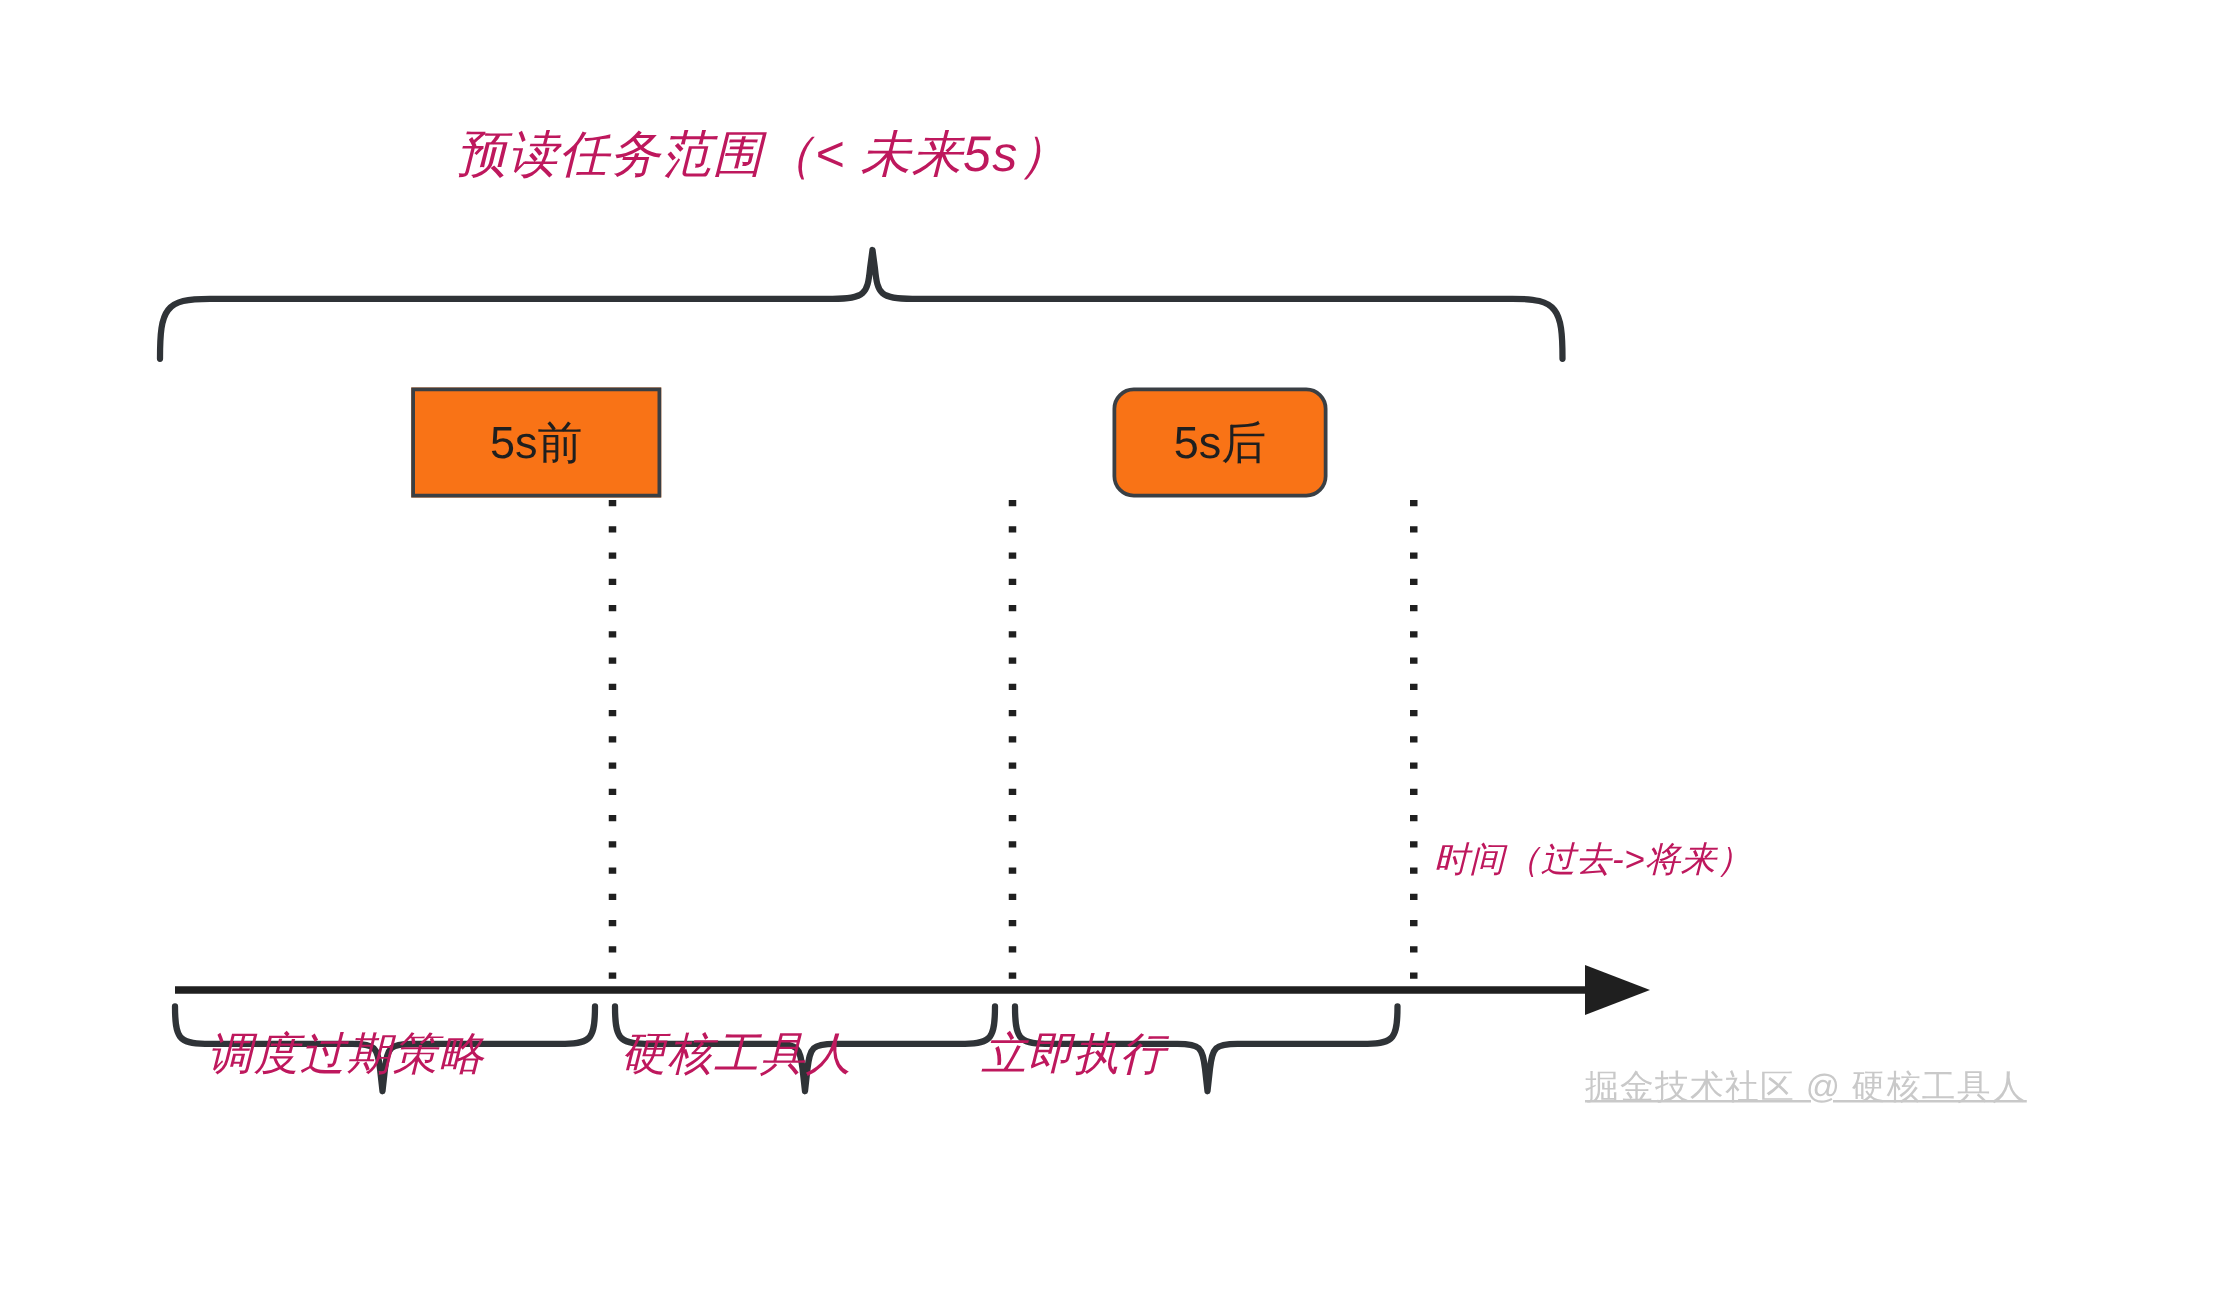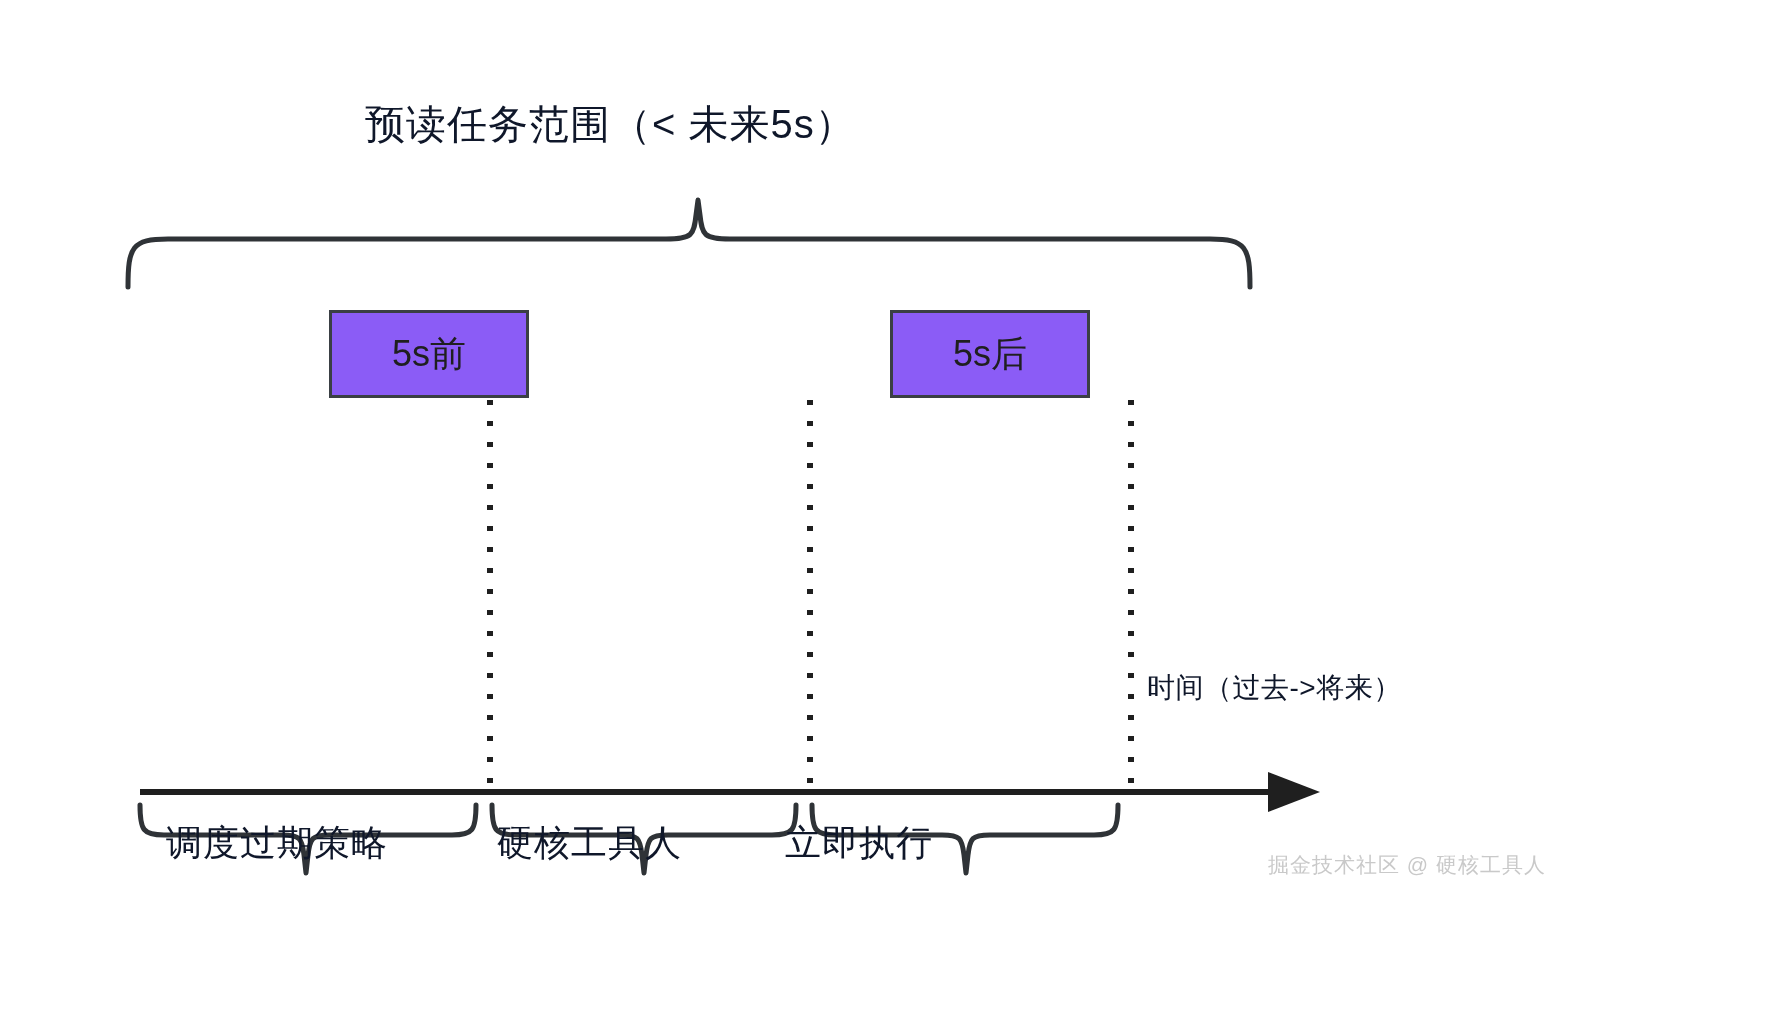--- a/index.html
+++ b/index.html
@@ -19,44 +19,45 @@
   }
   #diagram-svg {
     position: absolute;
     left: 0;
     top: 0;
     width: 1790px;
     height: 1034px;
   }
   .txt {
     position: absolute;
-    color: #0f172a;
+    color: #be185d;
     white-space: nowrap;
     line-height: 1;
+    font-style: italic;
   }
   .title-text {
     font-size: 40px;
     left: 365px;
     top: 104px;
     letter-spacing: 1px;
   }
   .box {
     position: absolute;
     box-sizing: border-box;
     border: 3px solid #3a3f44;
-    background: #8b5cf6;
+    background: #f97316;
     display: flex;
     align-items: center;
     justify-content: center;
     font-size: 36px;
     color: #1f1f1f;
   }
   #box-past   { left: 329px; top: 310px; width: 200px; height: 88px; }
   #box-now    { left: 611px; top: 310px; width: 196px; height: 88px; }
-  #box-future { left: 890px; top: 310px; width: 200px; height: 88px; }
+  #box-future { left: 890px; top: 310px; width: 172px; height: 88px; border-radius: 17px; }
 
   .axis-label {
     font-size: 28px;
     left: 1147px;
     top: 674px;
     letter-spacing: 0.5px;
   }
   .brace-label {
     font-size: 36px;
     top: 805px;
@@ -64,24 +65,25 @@
     margin-top: 20px;
   }
   #label-expire  { left: 166px; }
   #label-now-exec{ left: 497px; }
   #label-normal  { left: 785px; }
 
   .watermark {
     position: absolute;
     left: 1268px;
     top: 851px;
-    font-size: 21px;
+    font-size: 27px;
     color: #c9c9c9;
     white-space: nowrap;
     letter-spacing: 1px;
+    text-decoration: underline;
   }
 </style>
 </head>
 <body>
 
 <div id="canvas">
 
   <svg id="diagram-svg" viewBox="0 0 1790 1034" xmlns="http://www.w3.org/2000/svg">
 
     <path d="M 128,287

